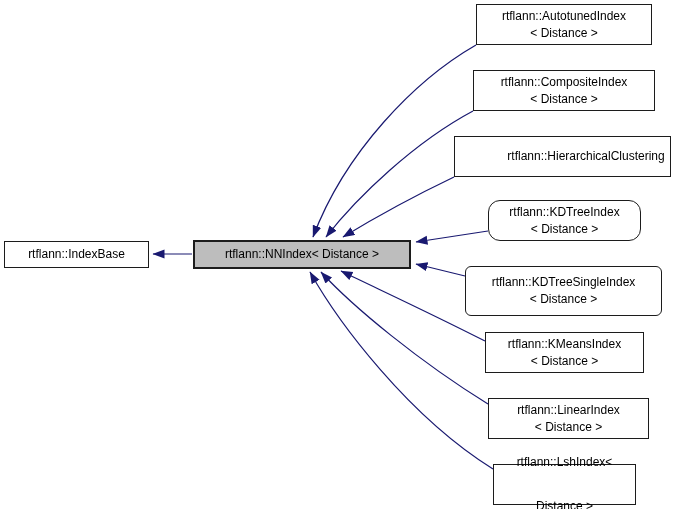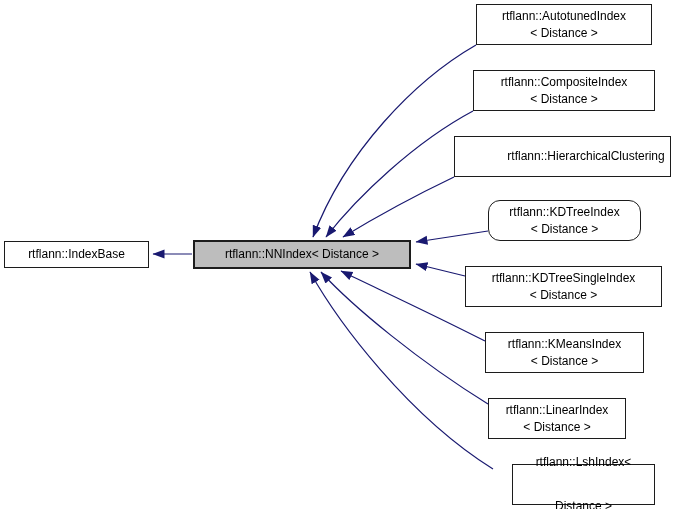--- a/index.html
+++ b/index.html
@@ -40,24 +40,24 @@
     border-width:2px;
     justify-content:center;
   }
   
   #n-indexbase    {left:4px;  top:241px; width:145px; height:27px;}
   #n-nnindex      {left:193px;top:240px; width:218px; height:29px;}
   #n-autotuned    {left:476px;top:4px;   width:176px; height:41px;}
   #n-composite    {left:473px;top:70px;  width:182px; height:41px;}
   #n-hierarchical {left:454px;top:136px; width:217px; height:41px;padding-left:47px;}
   #n-kdtree       {left:488px;top:200px; width:153px; height:41px;border-radius:12px;}
-  #n-kdtreesingle {left:465px;top:266px; width:197px; height:41px;}
+  #n-kdtreesingle {left:465px;top:266px; width:197px; height:50px;border-radius:6px;}
   #n-kmeans       {left:485px;top:332px; width:159px; height:41px;}
-  #n-linear       {left:488px;top:398px; width:138px; height:41px;}
-  #n-lsh          {left:512px;top:464px; width:143px; height:41px;gap:27px;}
+  #n-linear       {left:488px;top:398px; width:161px; height:41px;}
+  #n-lsh          {left:493px;top:464px; width:143px; height:41px;gap:27px;}
   svg.edges{position:absolute;inset:0;pointer-events:none;}
   svg.edges path.edge{fill:none;stroke:var(--edge-color);stroke-width:1.2;}
   svg.edges .arrowhead{fill:var(--edge-color);}
 </style>
 </head>
 <body>
 
 <div class="canvas">
 
   <div class="node" id="n-indexbase">

